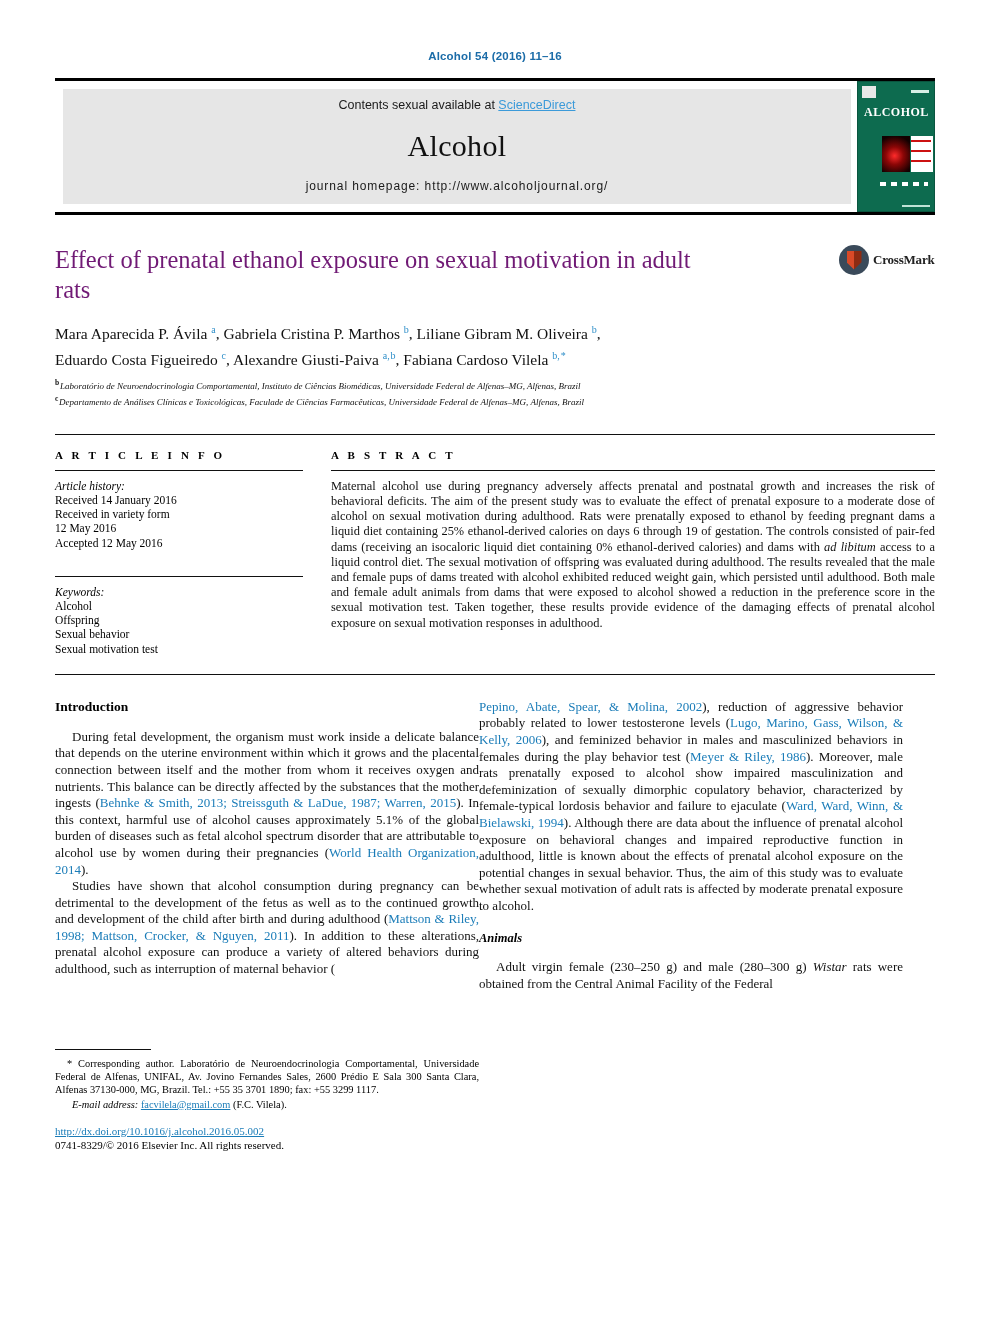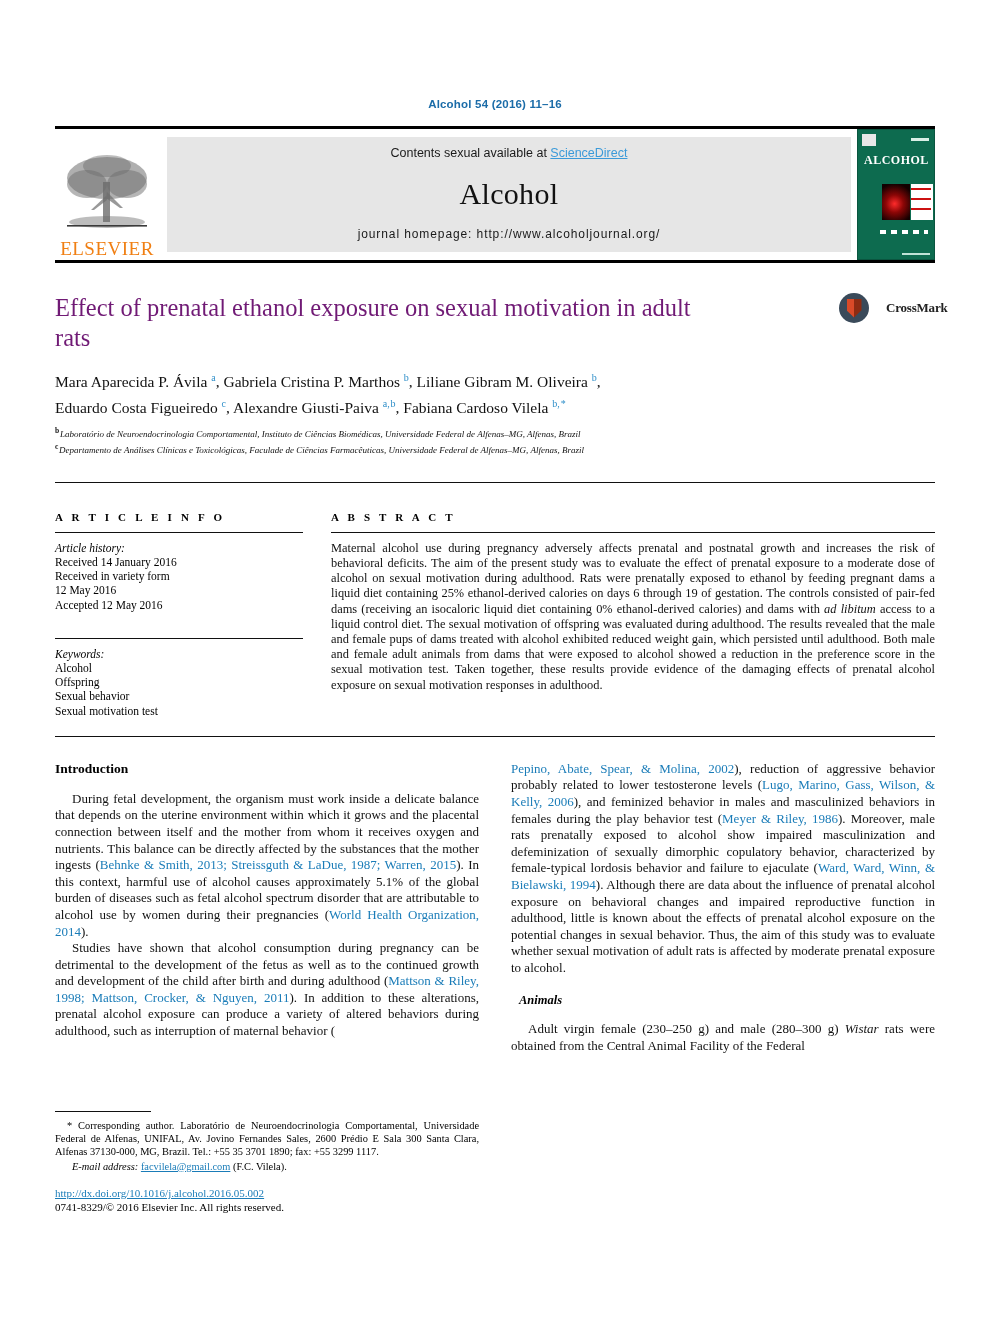--- a/index.html
+++ b/index.html
@@ -23,21 +23,21 @@
   }
 
   
   .runhead {
     text-align: center;
     color: #1b6ca8;
     font-size: 11.5px;
     font-family: "Liberation Sans", sans-serif;
     font-weight: bold;
     letter-spacing: .2px;
-    padding-top: 98px;
+    padding-top: 50px;
   }
 
   
   .masthead {
     margin-top: 16px;
     border-top: 3px solid #000;
     display: flex;
     align-items: stretch;
     height: 131px;
   }
@@ -158,21 +158,21 @@
   }
   .affils sup { font-style: normal; font-weight: bold; font-size: 7.5px; }
 
   .crossmark {
     position: absolute;
     right: 0;
     top: 0;
     width: 96px;
     display: flex;
     align-items: center;
-    gap: 17px;
+    gap: 4px;
   }
   .cm-badge {
     width: 30px; height: 30px; border-radius: 50%;
     background: #3a4a5a;
     display: flex; align-items: center; justify-content: center;
     flex: 0 0 30px;
   }
   .cm-shield {
     width: 15px; height: 19px;
     background: linear-gradient(90deg,#d94a28 0 50%, #8d2b12 50% 100%);
@@ -183,21 +183,21 @@
     font-weight: bold;
     font-size: 13px;
     color: #222;
     letter-spacing: -.2px;
   }
 
   
   .info-abstract {
     margin-top: 26px;
     border-top: 1px solid #111;
-    padding-top: 28px;
+    padding-top: 14px;
     display: flex;
     gap: 28px;
   }
   .col-info { width: 248px; flex: 0 0 248px; }
   .col-abs { flex: 1 1 auto; }
   .sec-label {
     font-family: "Liberation Serif", serif;
     font-weight: bold;
     font-size: 11px;
     letter-spacing: 3.2px;
@@ -224,35 +224,34 @@
     font-family: "Liberation Serif", serif;
     font-size: 12px;
     margin-top: 3px;
   }
 
   
   .body-rule { border-top: 1px solid #111; margin-top: 18px; }
   .body-cols {
     margin-top: 24px;
     display: flex;
-    gap: 32px;
   }
   .bcol { width: 424px; flex: 0 0 424px; position: relative; }
   h2.head {
     font-family: "Liberation Serif", serif;
     font-size: 13.5px;
     font-weight: bold;
     margin: 0 0 14px 0;
   }
   h3.subhead {
     font-family: "Liberation Serif", serif;
     font-size: 12.5px;
     font-weight: bold;
     font-style: italic;
-    margin: 0 0 13px 8px;
+    margin: 0 0 13px 0;
   }
   p.para {
     font-family: "Liberation Serif", serif;
     font-size: 13px;
     line-height: 16.6px;
     text-align: justify;
     margin: 0;
     text-indent: 17px;
     color: #111;
   }
@@ -289,36 +288,20 @@
 </style>
 </head>
 <body>
 
 <div class="page">
 
   <div class="runhead">Alcohol 54 (2016) 11–16</div>
 
   <div class="masthead">
 
-    <div class="elsevier-logo">
-      <svg class="tree-svg" width="92" height="86" viewBox="0 0 92 86">
-        <g fill="#6d6d6d">
-          <ellipse cx="46" cy="26" rx="40" ry="21" opacity="0.55"></ellipse>
-          <ellipse cx="26" cy="32" rx="20" ry="14" opacity="0.5"></ellipse>
-          <ellipse cx="66" cy="32" rx="20" ry="14" opacity="0.5"></ellipse>
-          <ellipse cx="46" cy="14" rx="24" ry="11" opacity="0.45"></ellipse>
-          <rect x="42" y="30" width="7" height="40" opacity="0.8"></rect>
-          <path d="M45 44 L30 58 L33 58 L46 48 Z" opacity="0.7"></path>
-          <path d="M46 40 L62 56 L59 56 L45 46 Z" opacity="0.7"></path>
-          <ellipse cx="46" cy="70" rx="38" ry="6" opacity="0.45"></ellipse>
-        </g>
-        <rect x="6" y="73" width="80" height="1.6" fill="#3a3a3a"></rect>
-      </svg>
-      <div class="elsevier-word">ELSEVIER</div>
-    </div>
 
     <div class="journal-band">
       <div class="contents-line">
         <span>Contents sexual available at </span><a class="sd" href="#">ScienceDirect</a>
       </div>
       <div class="journal-name">Alcohol</div>
       <div class="homepage-line">journal homepage: http://www.alcoholjournal.org/</div>
     </div>
 
     <div class="cover-thumb">

